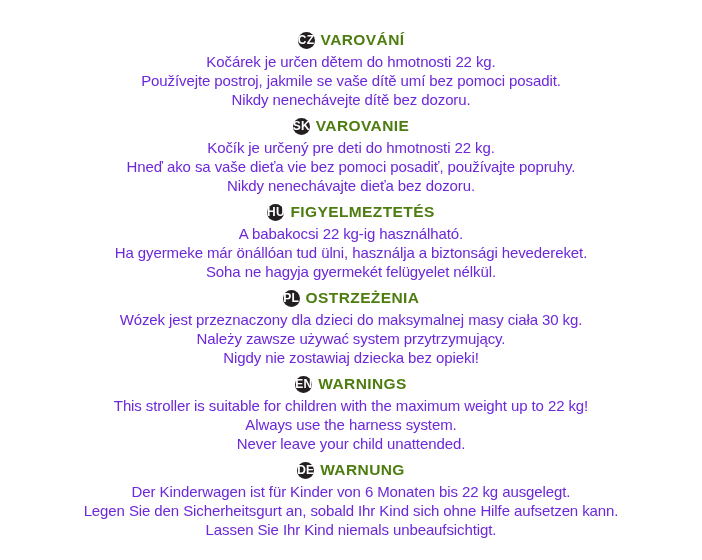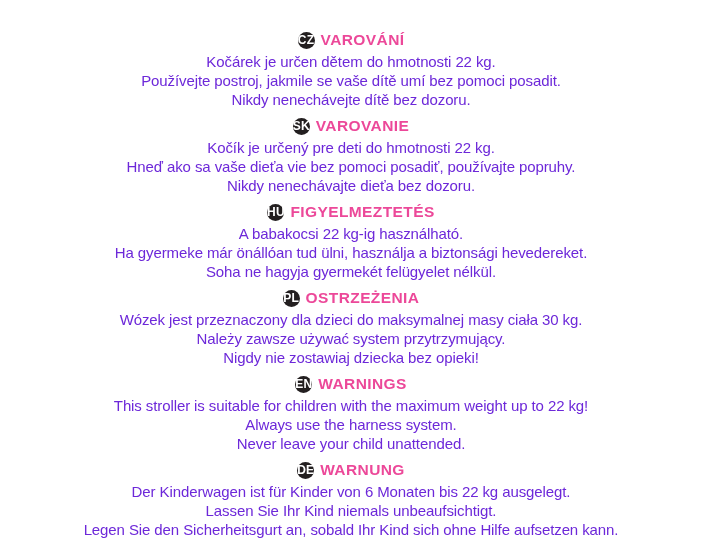--- a/index.html
+++ b/index.html
@@ -35,21 +35,21 @@
     font-weight: 700;
     align-items: center;
     justify-content: center;
     letter-spacing: 0.2px;
     flex: 0 0 auto;
   }
   .title {
     font-weight: 700;
     font-size: 15.5px;
     letter-spacing: 0.4px;
-    color: #ec4899;
+    color: #4d7c0f;
   }
   .line {
     margin: 0;
     font-size: 15px;
     line-height: 19px;
     letter-spacing: -0.1px;
     color: #6d28d9;
   }
 </style>
 </head>
@@ -106,17 +106,17 @@
     <p class="line">Always use the harness system.</p>
     <p class="line">Never leave your child unattended.</p>
   </section>
 
   <section class="warning-section">
     <div class="heading">
       <span class="badge">DE</span>
       <span class="title">WARNUNG</span>
     </div>
     <p class="line">Der Kinderwagen ist für Kinder von 6 Monaten bis 22 kg ausgelegt.</p>
+    <p class="line">Legen Sie den Sicherheitsgurt an, sobald Ihr Kind sich ohne Hilfe aufsetzen kann.</p>
     <p class="line">Lassen Sie Ihr Kind niemals unbeaufsichtigt.</p>
-    <p class="line">Legen Sie den Sicherheitsgurt an, sobald Ihr Kind sich ohne Hilfe aufsetzen kann.</p>
   </section>
 
 </div>
 
 </body></html>

